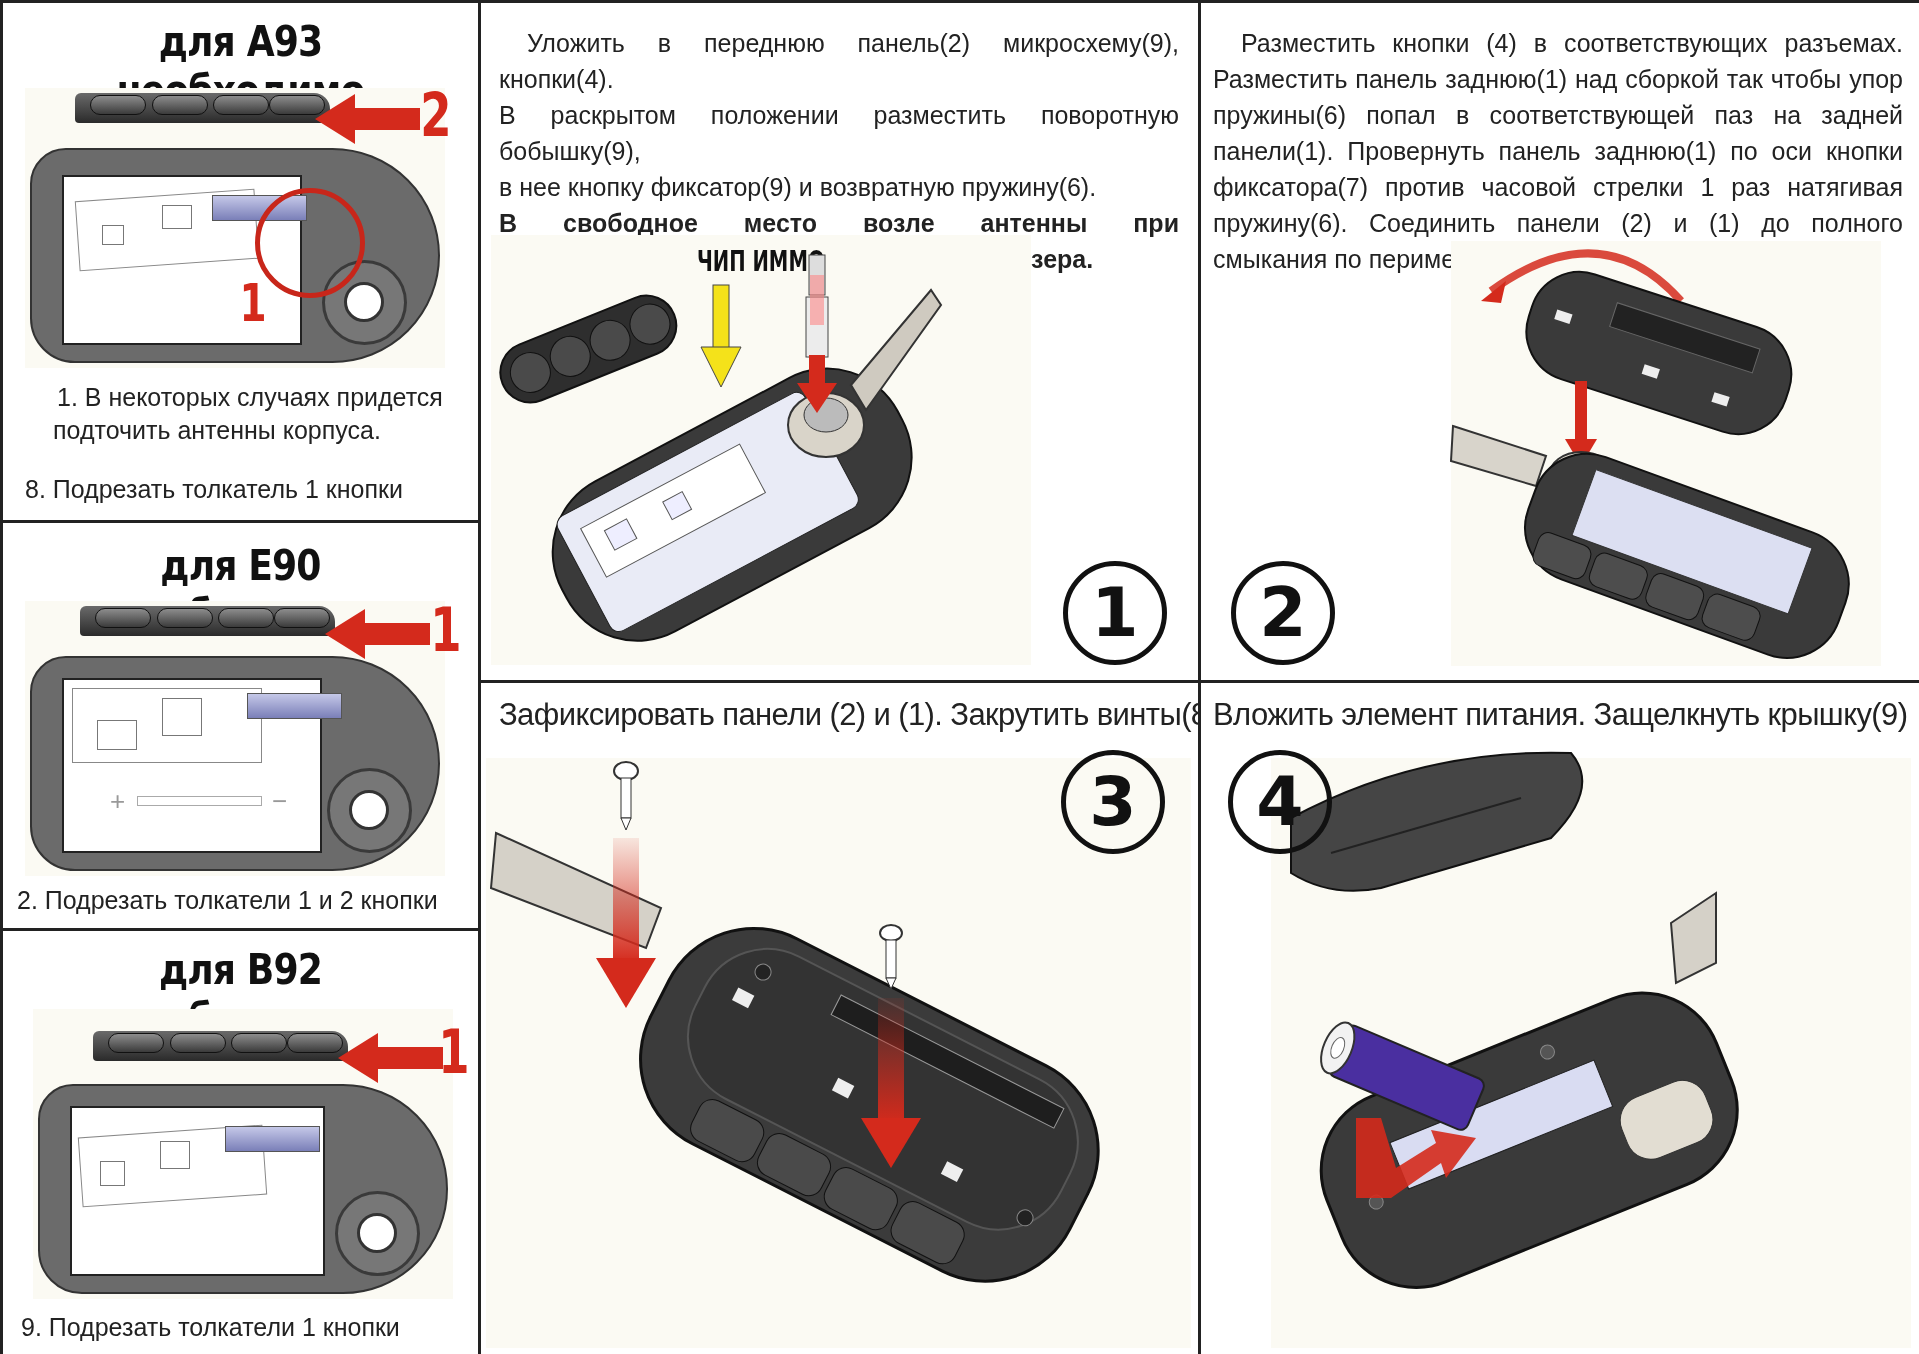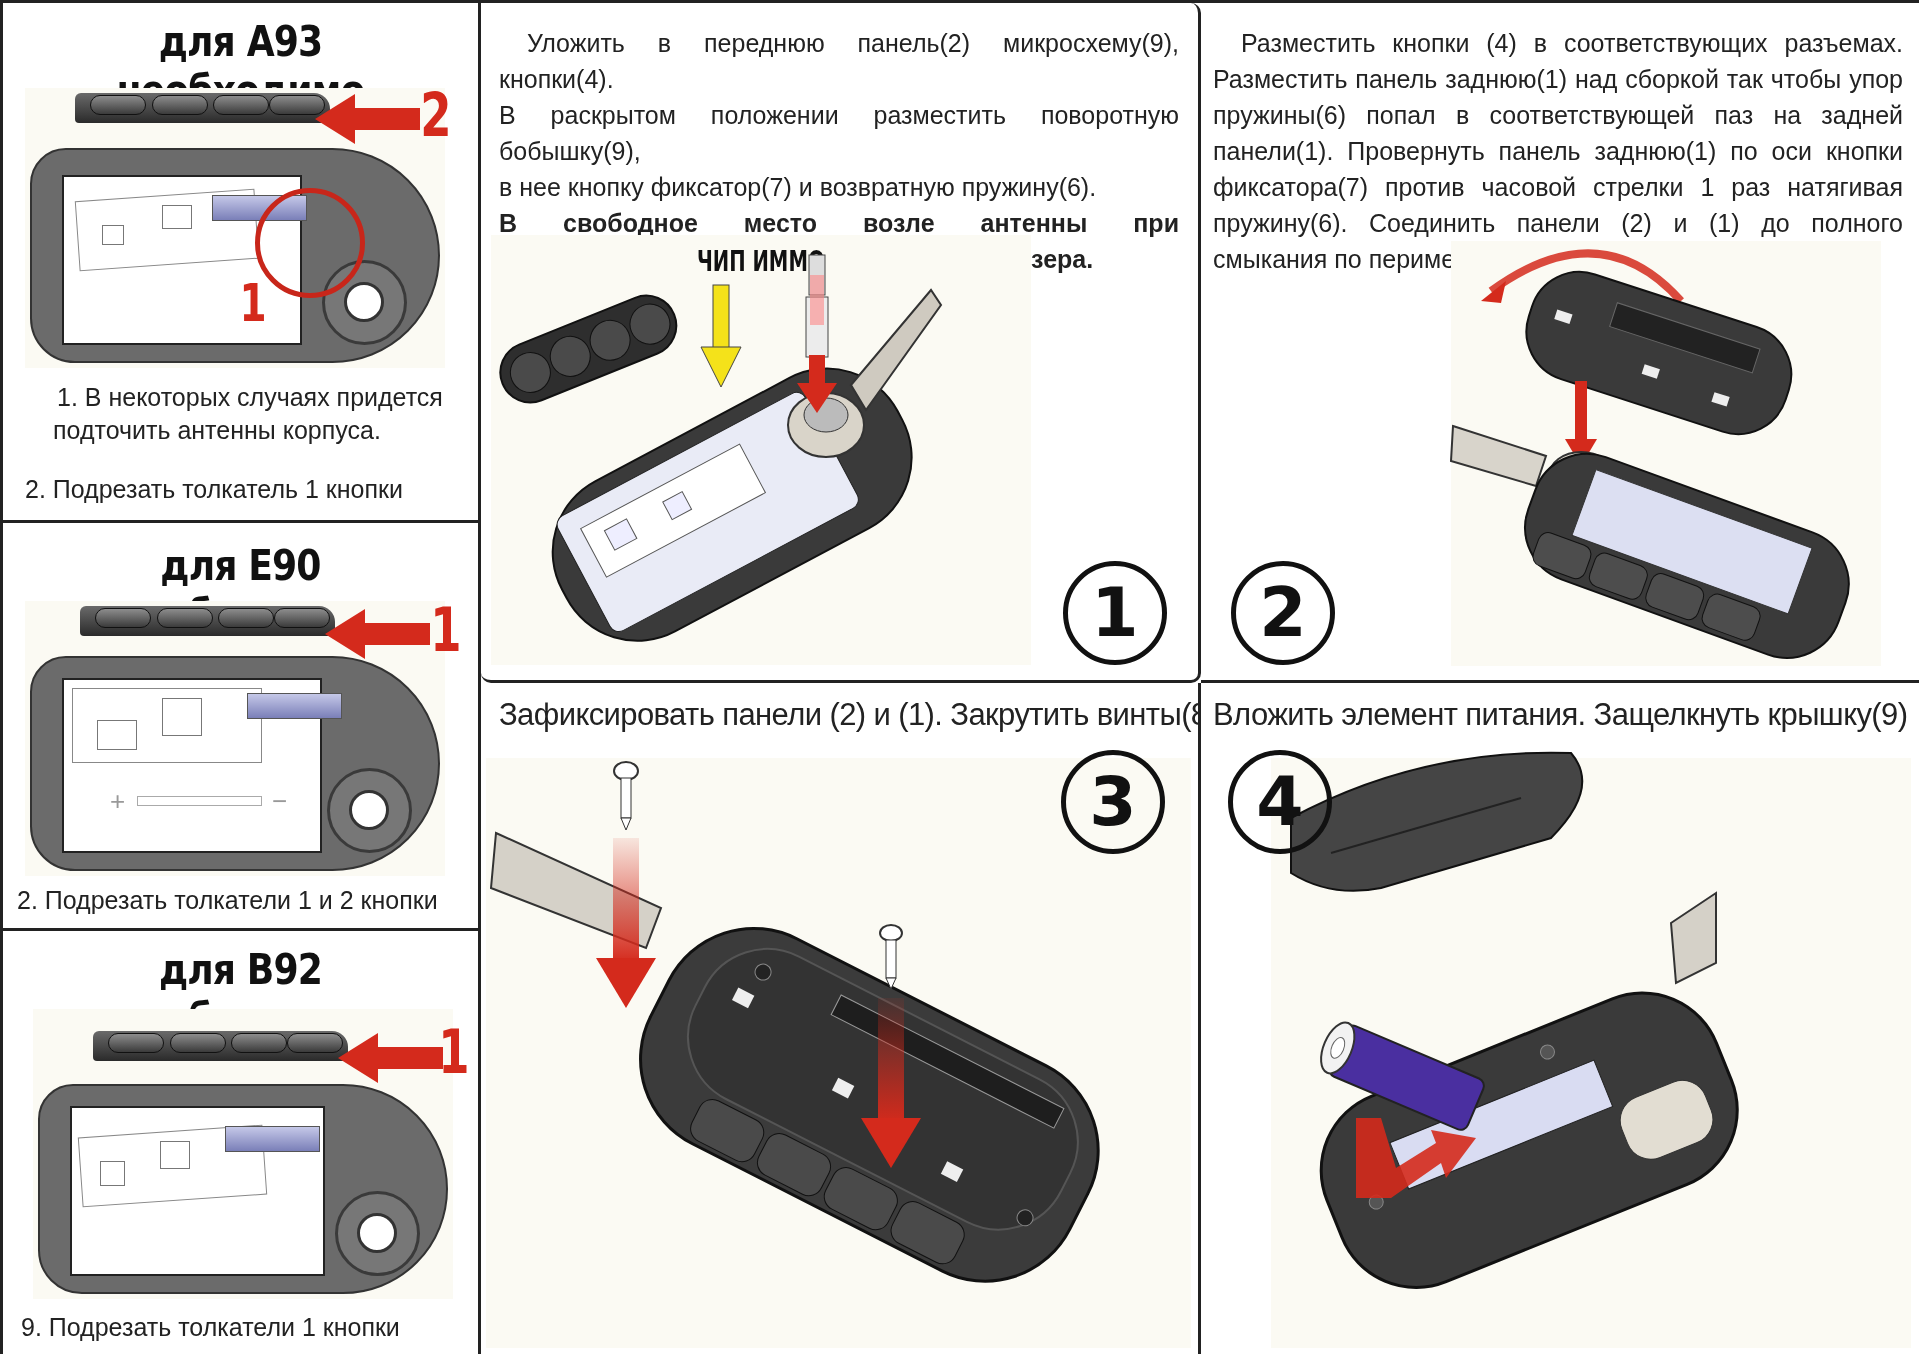--- a/index.html
+++ b/index.html
@@ -28,21 +28,21 @@
   .shell .pcb { position: absolute; background: #fff; border: 1px solid #888; }
   .shell .chip { position: absolute; background: #fff; border: 1px solid #777; }
   .shell .antenna { position: absolute; background: linear-gradient(#c5c8e8,#7a7fb8); border: 1px solid #555; }
   .shell .ring { position: absolute; border-radius: 50%; border: 3px solid #3a3a3a; background: #777; }
   .shell .hole { position: absolute; border-radius: 50%; background: #fff; border: 3px solid #333; }
   .red-arrow { position: absolute; }
   .red-num { position: absolute; font-family: "DejaVu Sans", sans-serif; font-weight: bold; color: #d42a1c; font-size: 60px; transform: scaleX(0.75); }
   .red-circle { position: absolute; border: 5px solid #c8261a; border-radius: 50%; }
 
   
-  #s1 { left: 478px; top: 0; width: 720px; height: 680px; border-right: 3px solid #222; border-bottom: 3px solid #222; border-radius: 10px; }
+  #s1 { left: 478px; top: 0; width: 720px; height: 680px; border-right: 3px solid #222; border-bottom: 3px solid #222; }
   #s2 { left: 1198px; top: 0; width: 721px; height: 680px; border-bottom: 3px solid #222; }
   #s3 { left: 478px; top: 680px; width: 720px; height: 674px; border-right: 3px solid #222; }
   #s4 { left: 1198px; top: 680px; width: 721px; height: 674px; }
 
   .step-text { position: absolute; font-family: "Liberation Sans Narrow", "Liberation Sans", sans-serif; font-size: 25px; line-height: 36px; text-align: justify; color: #222; }
   .step-text .ind { display: inline-block; width: 28px; }
   .step-head { position: absolute; font-size: 31px; color: #222; white-space: nowrap; letter-spacing: -0.6px; }
 
   .step-badge { position: absolute; width: 104px; height: 104px; border: 5px solid #111; border-radius: 50%; text-align: center; font-family: "DejaVu Sans", sans-serif; font-weight: bold; font-size: 68px; line-height: 94px; color: #111; background: transparent; }
 
@@ -75,21 +75,21 @@
         <div class="chip" style="left:70px; top:75px; width:22px; height:20px;"></div>
         <div class="antenna" style="left:180px; top:45px; width:95px; height:26px;"></div>
         <div class="ring" style="left:290px; top:110px; width:85px; height:85px;"></div>
         <div class="hole" style="left:312px; top:132px; width:40px; height:40px;"></div>
       </div>
       <div class="red-circle" style="left:230px; top:100px; width:110px; height:110px;"></div>
       <div class="red-num" style="left:210px; top:185px; font-size:52px;">1</div>
     </div>
     <div class="note" style="left:22px; top:378px;margin-left:32px;">1. В некоторых случаях придется</div>
     <div class="note" style="left:50px; top:411px;">подточить антенны корпуса.</div>
-    <div class="note" style="left:22px; top:470px;">2. Подрезать толкатель 1 кнопки</div>
+    <div class="note" style="left:22px; top:470px;">8. Подрезать толкатель 1 кнопки</div>
   </div>
 
   <div class="cell left" id="e90">
     <div class="model-title" style="top:18px;">для E90 необходимо</div>
     <div class="illus" style="left:22px; top:78px; width:420px; height:275px;">
       <div class="keypad" style="left:55px; top:5px; width:255px;">
         <span style="left:6%"></span>
           <span style="left:30%"></span>
           <span style="left:54%"></span>
           <span style="left:76%"></span>
@@ -137,21 +137,21 @@
         <div class="hole" style="left:317px; top:127px; width:40px; height:40px;"></div>
       </div>
     </div>
     <div class="note" style="left:18px; top:380px;">9. Подрезать толкатели 1 кнопки</div>
   </div>
 
   <div class="cell" id="s1">
     <div class="step-text" style="left:18px; top:22px; width:680px;">
       <div><span class="ind"></span><span>Уложить в переднюю панель(2) микросхему(9), кнопки(4).</span></div>
       <div>В раскрытом положении разместить поворотную бобышку(9),</div>
-      <div>в нее кнопку фиксатор(7) и возвратную пружину(6).</div>
+      <div>в нее кнопку фиксатор(9) и возвратную пружину(6).</div>
       <div style="font-weight:bold;">В свободное место возле антенны при необходимости поместите чип иммобилайзера.</div>
     </div>
     <div class="illus" style="left:10px; top:232px; width:540px; height:430px;">
       <div class="chip-label" style="left:206px; top:10px;">ЧИП ИММО</div>
       <svg style="left:0; top:0;" width="540" height="430">
 
         <g transform="rotate(-22 95 115)">
           <rect x="5" y="85" width="185" height="60" rx="30" fill="#2e2e2e" stroke="#111" stroke-width="2"></rect>
           <circle cx="35" cy="115" r="20" fill="#4a4a4a" stroke="#111"></circle>
           <circle cx="78" cy="115" r="20" fill="#4a4a4a" stroke="#111"></circle>

